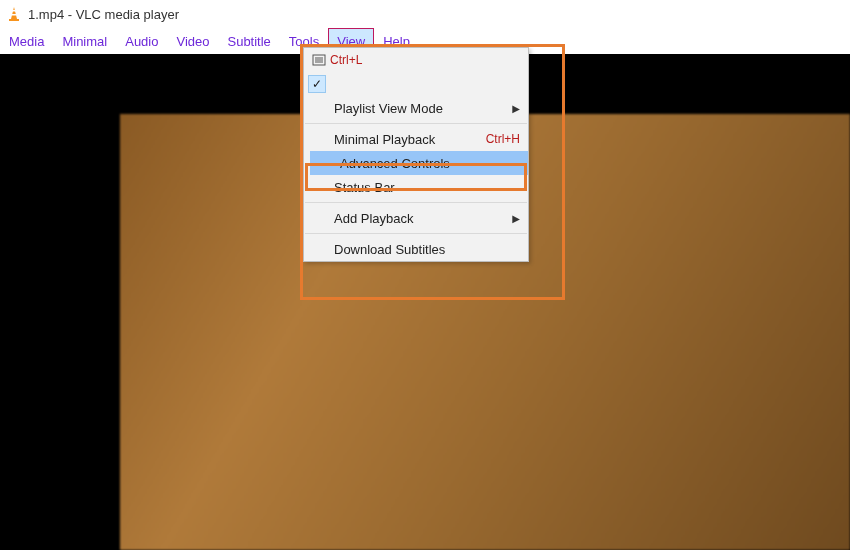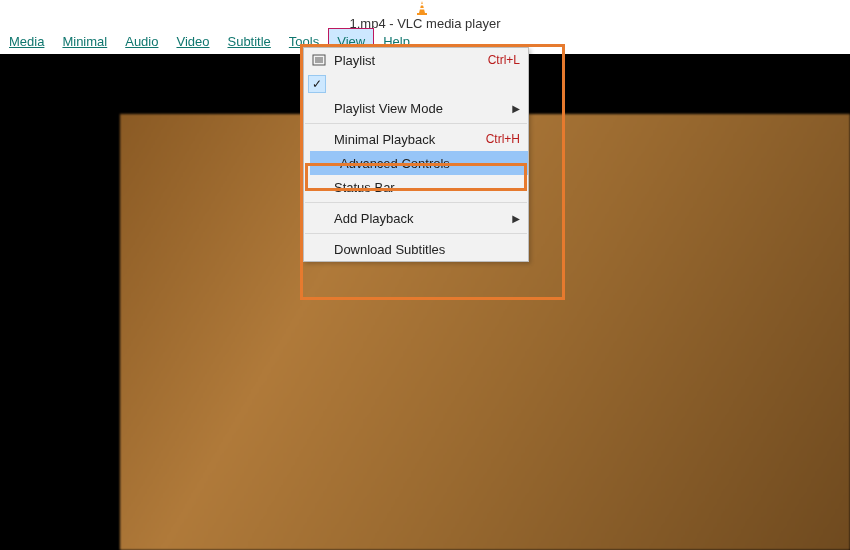--- a/index.html
+++ b/index.html
@@ -1,20 +1,20 @@
 <!DOCTYPE html>
 <html><head>
 <meta charset="utf-8">
 <style>
   * { margin: 0; padding: 0; box-sizing: border-box; font-family: "Segoe UI", Tahoma, sans-serif; font-size: 13px; }
   body { width: 850px; height: 550px; background: #fff; overflow: hidden; position: relative; }
-  .title-bar { height: 28px; display: flex; align-items: center; padding: 0 6px; background: #fff; color: #333; flex-direction: column; }
+  .title-bar { height: 28px; display: flex; align-items: center; padding: 0 6px; background: #fff; color: #333; }
   .title-bar .icon { width: 16px; height: 16px; margin-right: 6px; }
   .menu-bar { height: 26px; display: flex; align-items: stretch; background: #fff; }
-  .menu-item { padding: 0 9px; display: flex; align-items: center; color: #0f766e; cursor: default; text-decoration: underline; }
+  .menu-item { padding: 0 9px; display: flex; align-items: center; color: #6d28d9; cursor: default; }
   .menu-item.open { background: #cde8ff; border: 1px solid #be185d; padding: 0 8px; }
   .video-area { position: absolute; left: 0; right: 0; top: 54px; bottom: 0; background: #000; overflow: hidden; }
   .video-frame { position: absolute; left: 120px; right: 0; top: 60px; bottom: 0; background: linear-gradient(120deg,#8a5a24 0%,#b07a3a 30%,#9a6a30 55%,#6f4a1f 100%); filter: blur(1px); }
   .highlight-box { position: absolute; left: 300px; top: 44px; width: 265px; height: 256px; border: 3px solid #e67a2e; z-index: 5; pointer-events: none; }
   .dropdown { position: absolute; left: 303px; top: 47px; width: 226px; background: #f2f2f2; border: 1px solid #bdbdbd; box-shadow: 2px 2px 4px rgba(0,0,0,.2); z-index: 4; }
   .dd-row { display: flex; align-items: center; height: 24px; padding: 0 8px 0 4px; color: #222; }
   .dd-icon { width: 22px; display: flex; justify-content: center; align-items: center; }
   .dd-label { flex: 1 1 auto; padding-left: 4px; }
   .dd-accel { color: #b91c1c; font-size: 12px; }
   .dd-arrow { width: 10px; text-align: right; color: #333; font-size: 10px; }
@@ -74,21 +74,20 @@
 <div class="dropdown">
   <div class="dd-row">
     <span class="dd-icon">
       <svg class="playlist-icon" viewBox="0 0 14 14">
           <rect x="1" y="2" width="12" height="10" fill="none" stroke="#555" stroke-width="1"></rect>
           <line x1="3" y1="5" x2="11" y2="5" stroke="#555"></line>
           <line x1="3" y1="7" x2="11" y2="7" stroke="#555"></line>
           <line x1="3" y1="9" x2="11" y2="9" stroke="#555"></line>
         </svg>
     </span>
-    <span class="dd-label">Playlist</span>
     <span class="dd-accel">Ctrl+L</span>
   </div>
   <div class="dd-row">
     <span class="dd-icon" style="background:#cde8ff;border:1px solid #98c8f0;height:18px;width:18px;">
       <span class="check">✓</span>
     </span>
   </div>
   <div class="dd-row">
     <span class="dd-icon"></span>
     <span class="dd-label">Playlist View Mode</span>

